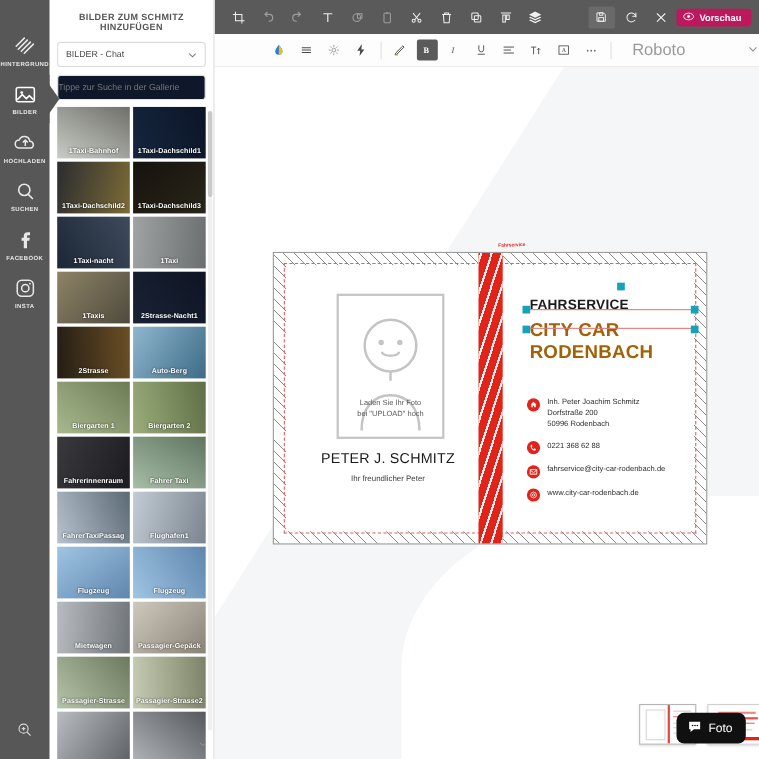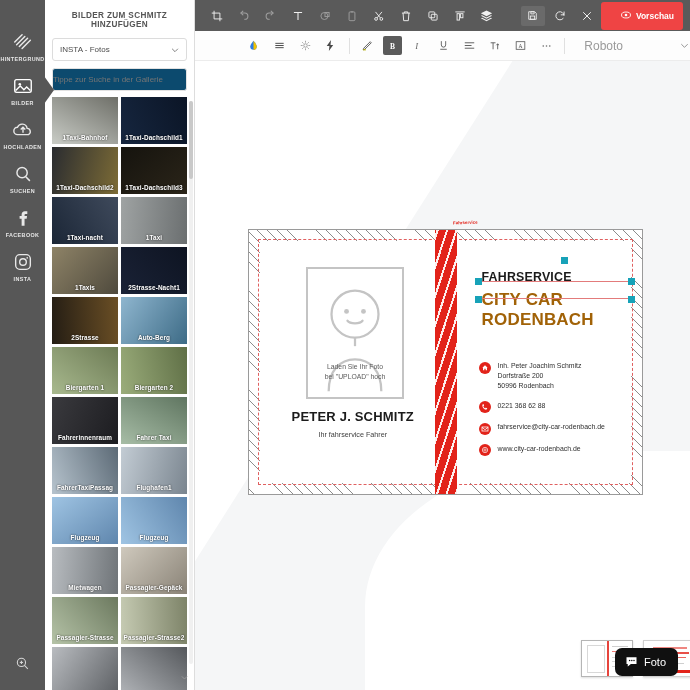--- a/index.html
+++ b/index.html
@@ -46,21 +46,21 @@
   }
   .panel-ctrl { padding: 0 7px 6px; }
   .sel-box {
     height: 23px; border: 1px solid #dcdcdc; border-radius: 3px; background:#fff;
     display: flex; align-items: center; justify-content: space-between;
     padding: 0 7px; font-size: 8px; color: #4c4c4c; cursor: pointer;
   }
   .chev { width: 9px; height: 9px; }
   .search-box {
     margin-top: 7px; height: 23px; border: 1px solid #e2e2e2; border-radius: 3px;
-    background: #0c4a6e; padding: 0 0; font-size: 8px; color: #a6a6a6;
+    background: #0f172a; padding: 0 0; font-size: 8px; color: #a6a6a6;
     display: flex; align-items: center; width: 100%; outline: none;
     font-family: "Liberation Sans", sans-serif;
   }
   .grid-wrap { position: relative; flex: 1; overflow: hidden; padding: 0 7px; }
   .grid {
     display: grid; grid-template-columns: 1fr 1fr; gap: 3px;
   }
   .thumb {
     position: relative; height: 47px; overflow: hidden; cursor: pointer;
     background: #8a8a8a;
@@ -82,33 +82,33 @@
     background: #5a5a5a; display: flex; align-items: center; z-index: 3;
   }
   .tb1 .grp { display:flex; align-items:center; }
   .tb-btn {
     width: 27px; height: 31px; display:flex; align-items:center; justify-content:center;
     cursor: pointer;
   }
   .tb-btn.dim svg { opacity: .45; }
   .tb-btn.boxed { background:#6a6a6a; width:24px; height:20px; border-radius:2px; margin:0 2px;}
   .preview-btn {
-    background:#ef4444; color:#fff; height:28px; border-radius:3px;
-    display:flex; align-items:center; gap:4px; padding:0 9px 0 19px; margin-right:7px;
+    background:#be185d; color:#fff; height:16px; border-radius:3px;
+    display:flex; align-items:center; gap:4px; padding:0 9px 0 5px; margin-right:7px;
     font-size:8.5px; font-weight:600; cursor:pointer;
   }
   .tb2 {
     position: absolute; left: 195px; top: 31px; width: 495px; height: 30px;
     background: #fdfdfd; border-bottom:1px solid #ececec;
     display:flex; align-items:center; z-index:3; padding-left: 46px;
   }
   .t2b { width:26px;height:30px;display:flex;align-items:center;justify-content:center;cursor:pointer;}
   .t2b.on { background:#5a5a5a; border-radius:2px; width:19px;height:19px;margin:0 3px;}
   .vdiv { width:1px;height:16px;background:#e0e0e0;margin:0 5px;}
-  .fontname { font-size:12px;color:#9a9a9a;margin-left:14px;}
+  .fontname { font-size:15px;color:#9a9a9a;margin-left:14px;}
   .fontchev { margin-left:56px; cursor:pointer;}
 
   
   .canvas {
     position:absolute; left:195px; top:61px; width:495px; height:629px;
     background:#f5f6f7; overflow:hidden; z-index:1;
   }
   .bg-wedge{
     position:absolute; left:-10px; top:-4px; width:330px; height:520px;
     background:#ffffff;
@@ -154,21 +154,21 @@
   .photo-box{
     position:absolute; left:46px; top:26px; width:98px; height:132px;
     border:2px solid #c4c4c4;
   }
   .ph-hint{
     position:absolute; left:0; right:0; bottom:15px; text-align:center;
     font-size:6.8px; color:#5a5a5a; line-height:1.45;
   }
   .name-main{
     position:absolute; left:0; right:0; top:168px; text-align:center;
-    font-size:13px; font-weight:bold; color:#1b1b1b; letter-spacing:.2px;
+    font-size:13px; font-weight:normal; color:#1b1b1b; letter-spacing:.2px;
   }
   .name-sub{
     position:absolute; left:0; right:0; top:188px; text-align:center;
     font-size:7.2px; color:#3c3c3c; line-height:1.6;
   }
 
   .fs-line{ position:absolute; left:36px; top:29px; font-size:12.4px; font-weight:bold;
             color:#1b1b1b; letter-spacing:.2px;}
   .cc-line{ position:absolute; left:36px; top:49px; font-size:17px; font-weight:bold;
             color:#a16207; letter-spacing:.2px;}
@@ -284,21 +284,21 @@
           <line x1="10.5" y1="8.2" x2="10.5" y2="12.8"></line>
       </svg>
     </div>
   </div>
 
   <div class="panel">
     <div class="panel-title">BILDER ZUM SCHMITZ HINZUFÜGEN</div>
 
     <div class="panel-ctrl">
       <div class="sel-box">
-        <span>INSTA - Fotos</span>
+        <span>BILDER - Chat</span>
         <span class="chev">
           <svg viewBox="0 0 24 24" width="10" height="10" fill="none" stroke="#767676" stroke-width="2.2">
             <path d="M5 9l7 7 7-7"></path>
           </svg>
         </span>
       </div>
       <input class="search-box" type="text" placeholder="Tippe zur Suche in der Gallerie" style="">
     </div>
 
     <div class="grid-wrap">
@@ -589,21 +589,21 @@
               <circle cx="59" cy="45" r="2.6" fill="#c4c4c4" stroke="none"></circle>
               <path d="M42 55c2.6 3.6 13.4 3.6 16 0" stroke-linecap="round"></path>
             </svg>
             <div class="ph-hint">
               <div>Laden Sie Ihr Foto</div>
               <div>bei "UPLOAD" hoch</div>
             </div>
           </div>
           <div class="name-main">PETER J. SCHMITZ</div>
           <div class="name-sub">
-            <div>Ihr fahrservice Fahrer</div>
+            <div>Ihr freundlicher Peter</div>
           </div>
         </div>
 
         <div class="card-half-right">
           <div class="fs-line">FAHRSERVICE</div>
           <div class="cc-line">CITY CAR RODENBACH</div>
           <div class="selbox"></div>
           <div class="hdl tm"></div>
           <div class="hdl tl"></div>
           <div class="hdl tr"></div>

